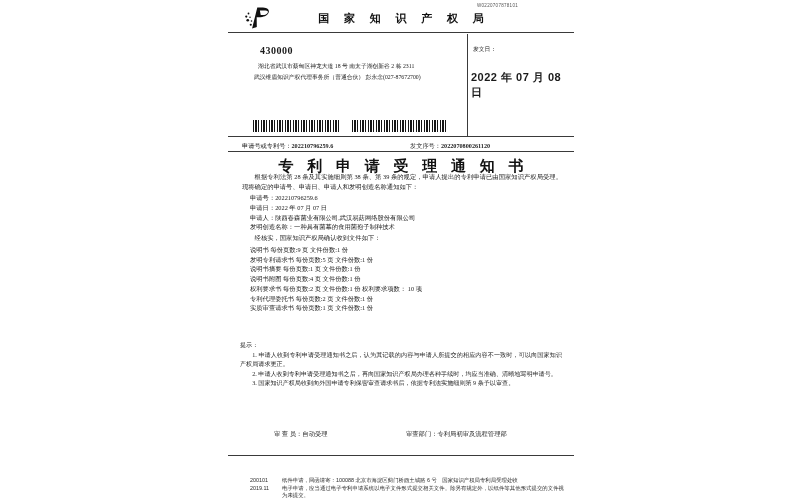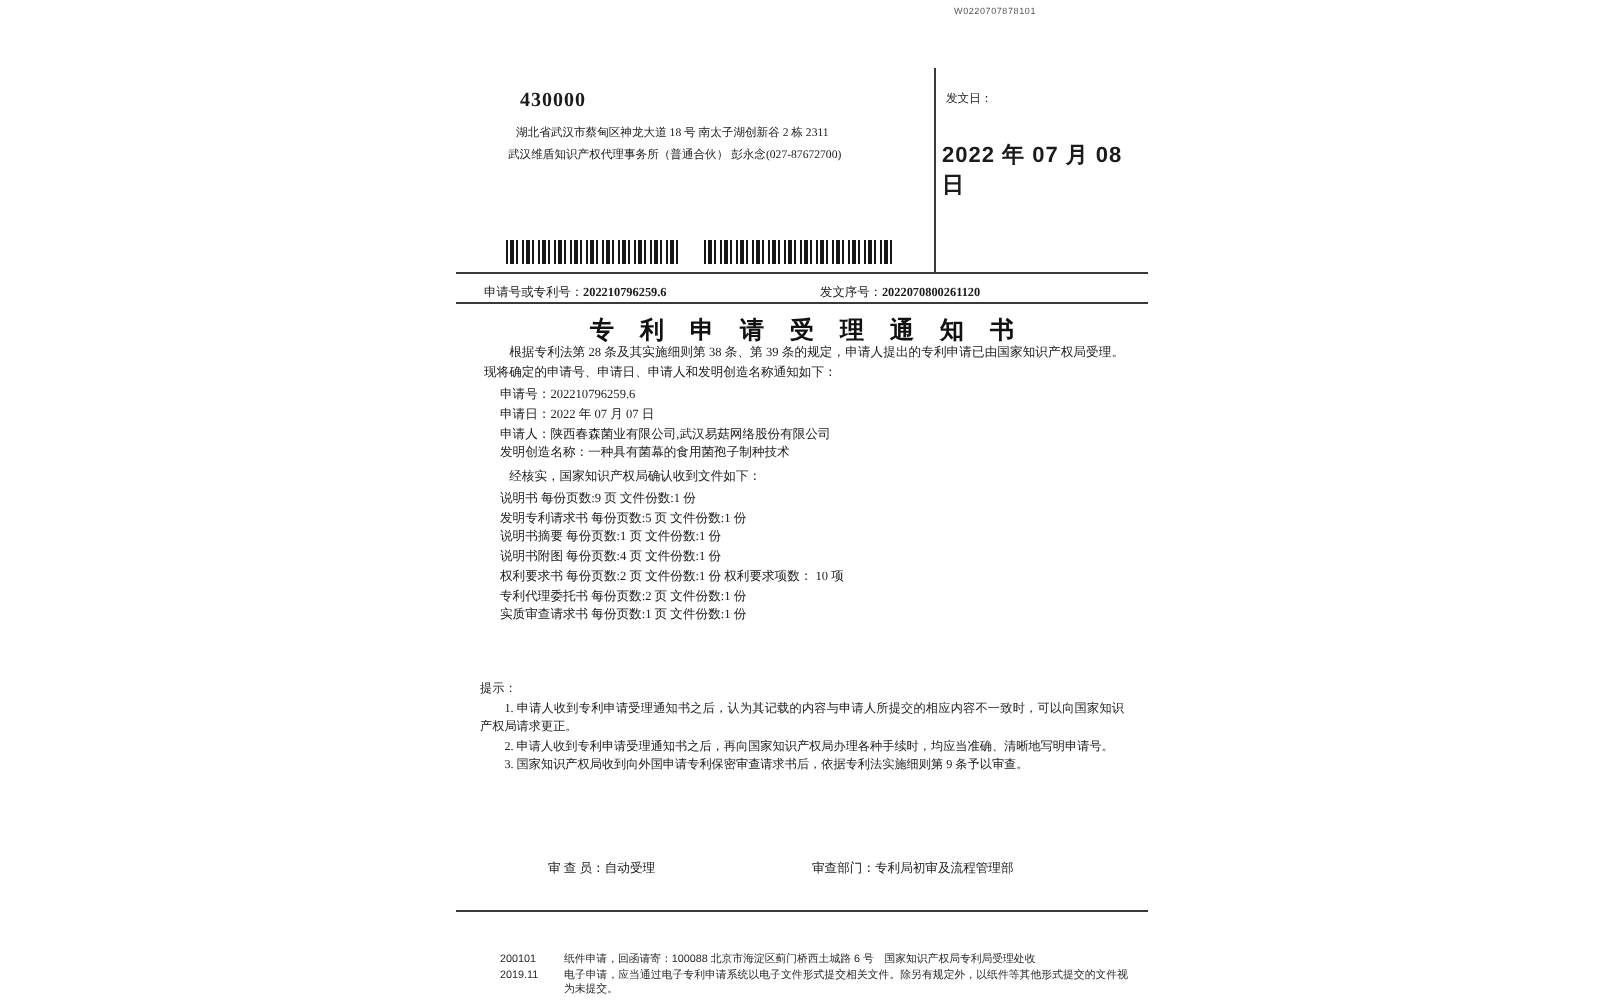--- a/index.html
+++ b/index.html
@@ -41,21 +41,21 @@
 
   
   .ref-row { position:absolute; top:138px; left:0; right:0; height:14px; border-bottom:1px solid #3a3a3a; font-size:6.2px; }
   .ref-app { position:absolute; left:14px; top:4px; white-space:nowrap; }
   .ref-serial { position:absolute; left:182px; top:4px; white-space:nowrap; }
   .ref-row b { font-weight:bold; }
 
   
   .notice-title {
     position:absolute; top:157px; left:0; right:0; text-align:center;
-    font-size:12px; font-weight:bold; letter-spacing:5px; text-indent:5px; color:#111;
+    font-size:15px; font-weight:bold; letter-spacing:5px; text-indent:5px; color:#111;
   }
 
   
   .intro { position:absolute; top:172px; left:14px; right:12px; font-size:6.3px; line-height:10px; text-indent:2em; text-align:justify; }
   .fields { position:absolute; top:193px; left:22px; right:12px; font-size:6.3px; line-height:9.8px; }
   .confirm { position:absolute; top:234px; left:14px; right:12px; font-size:6.3px; text-indent:2em; }
   .docs { position:absolute; top:245px; left:22px; right:12px; font-size:6.3px; line-height:9.7px; }
   .doc-line { white-space:nowrap; }
 
   .notes { position:absolute; top:341px; left:12px; right:12px; font-size:6.1px; line-height:9.2px; }
@@ -73,20 +73,37 @@
   .f-code { width:32px; flex:0 0 32px; }
   .f-text { flex:1; text-align:justify; }
 </style>
 </head>
 <body>
 
 <div class="page">
 
   <div class="doc-code">W0220707878101</div>
 
+  <div class="header">
+    <span class="logo">
+      <svg viewBox="0 0 40 32" width="30" height="24">
+        <g fill="#111">
+          <path d="M18 2 l5 0 c9 0 12 3 11 7 c-1 4 -6 6 -12 6 l-3 0 l2 13 l-6 2 z M22 6 l2 6 l2 0 c4 0 6.5 -1.5 7 -3.5 c0.5 -2 -2 -2.5 -6 -2.5 z" transform="skewX(-8)"></path>
+          <circle cx="6" cy="10" r="1.2"></circle>
+          <circle cx="3" cy="14" r="1.5"></circle>
+          <circle cx="8" cy="15" r="1"></circle>
+          <circle cx="5" cy="19" r="1.8"></circle>
+          <circle cx="10" cy="20" r="1.1"></circle>
+          <circle cx="9" cy="25" r="1.4"></circle>
+          <circle cx="14" cy="24" r="0.9"></circle>
+        </g>
+      </svg>
+    </span>
+    <div class="agency">国 家 知 识 产 权 局</div>
+  </div>
 
   <div class="info-section">
     <div class="postcode">430000</div>
     <div class="addr1">湖北省武汉市蔡甸区神龙大道 18 号  南太子湖创新谷 2 栋 2311</div>
     <div class="addr2">武汉维盾知识产权代理事务所（普通合伙）  彭永念(027-87672700)</div>
     <div class="vline"></div>
     <div class="dispatch-label">发文日：</div>
     <div class="dispatch-date">2022 年 07 月 08 日</div>
     <div class="barcode b1"></div>
     <div class="barcode b2"></div>

